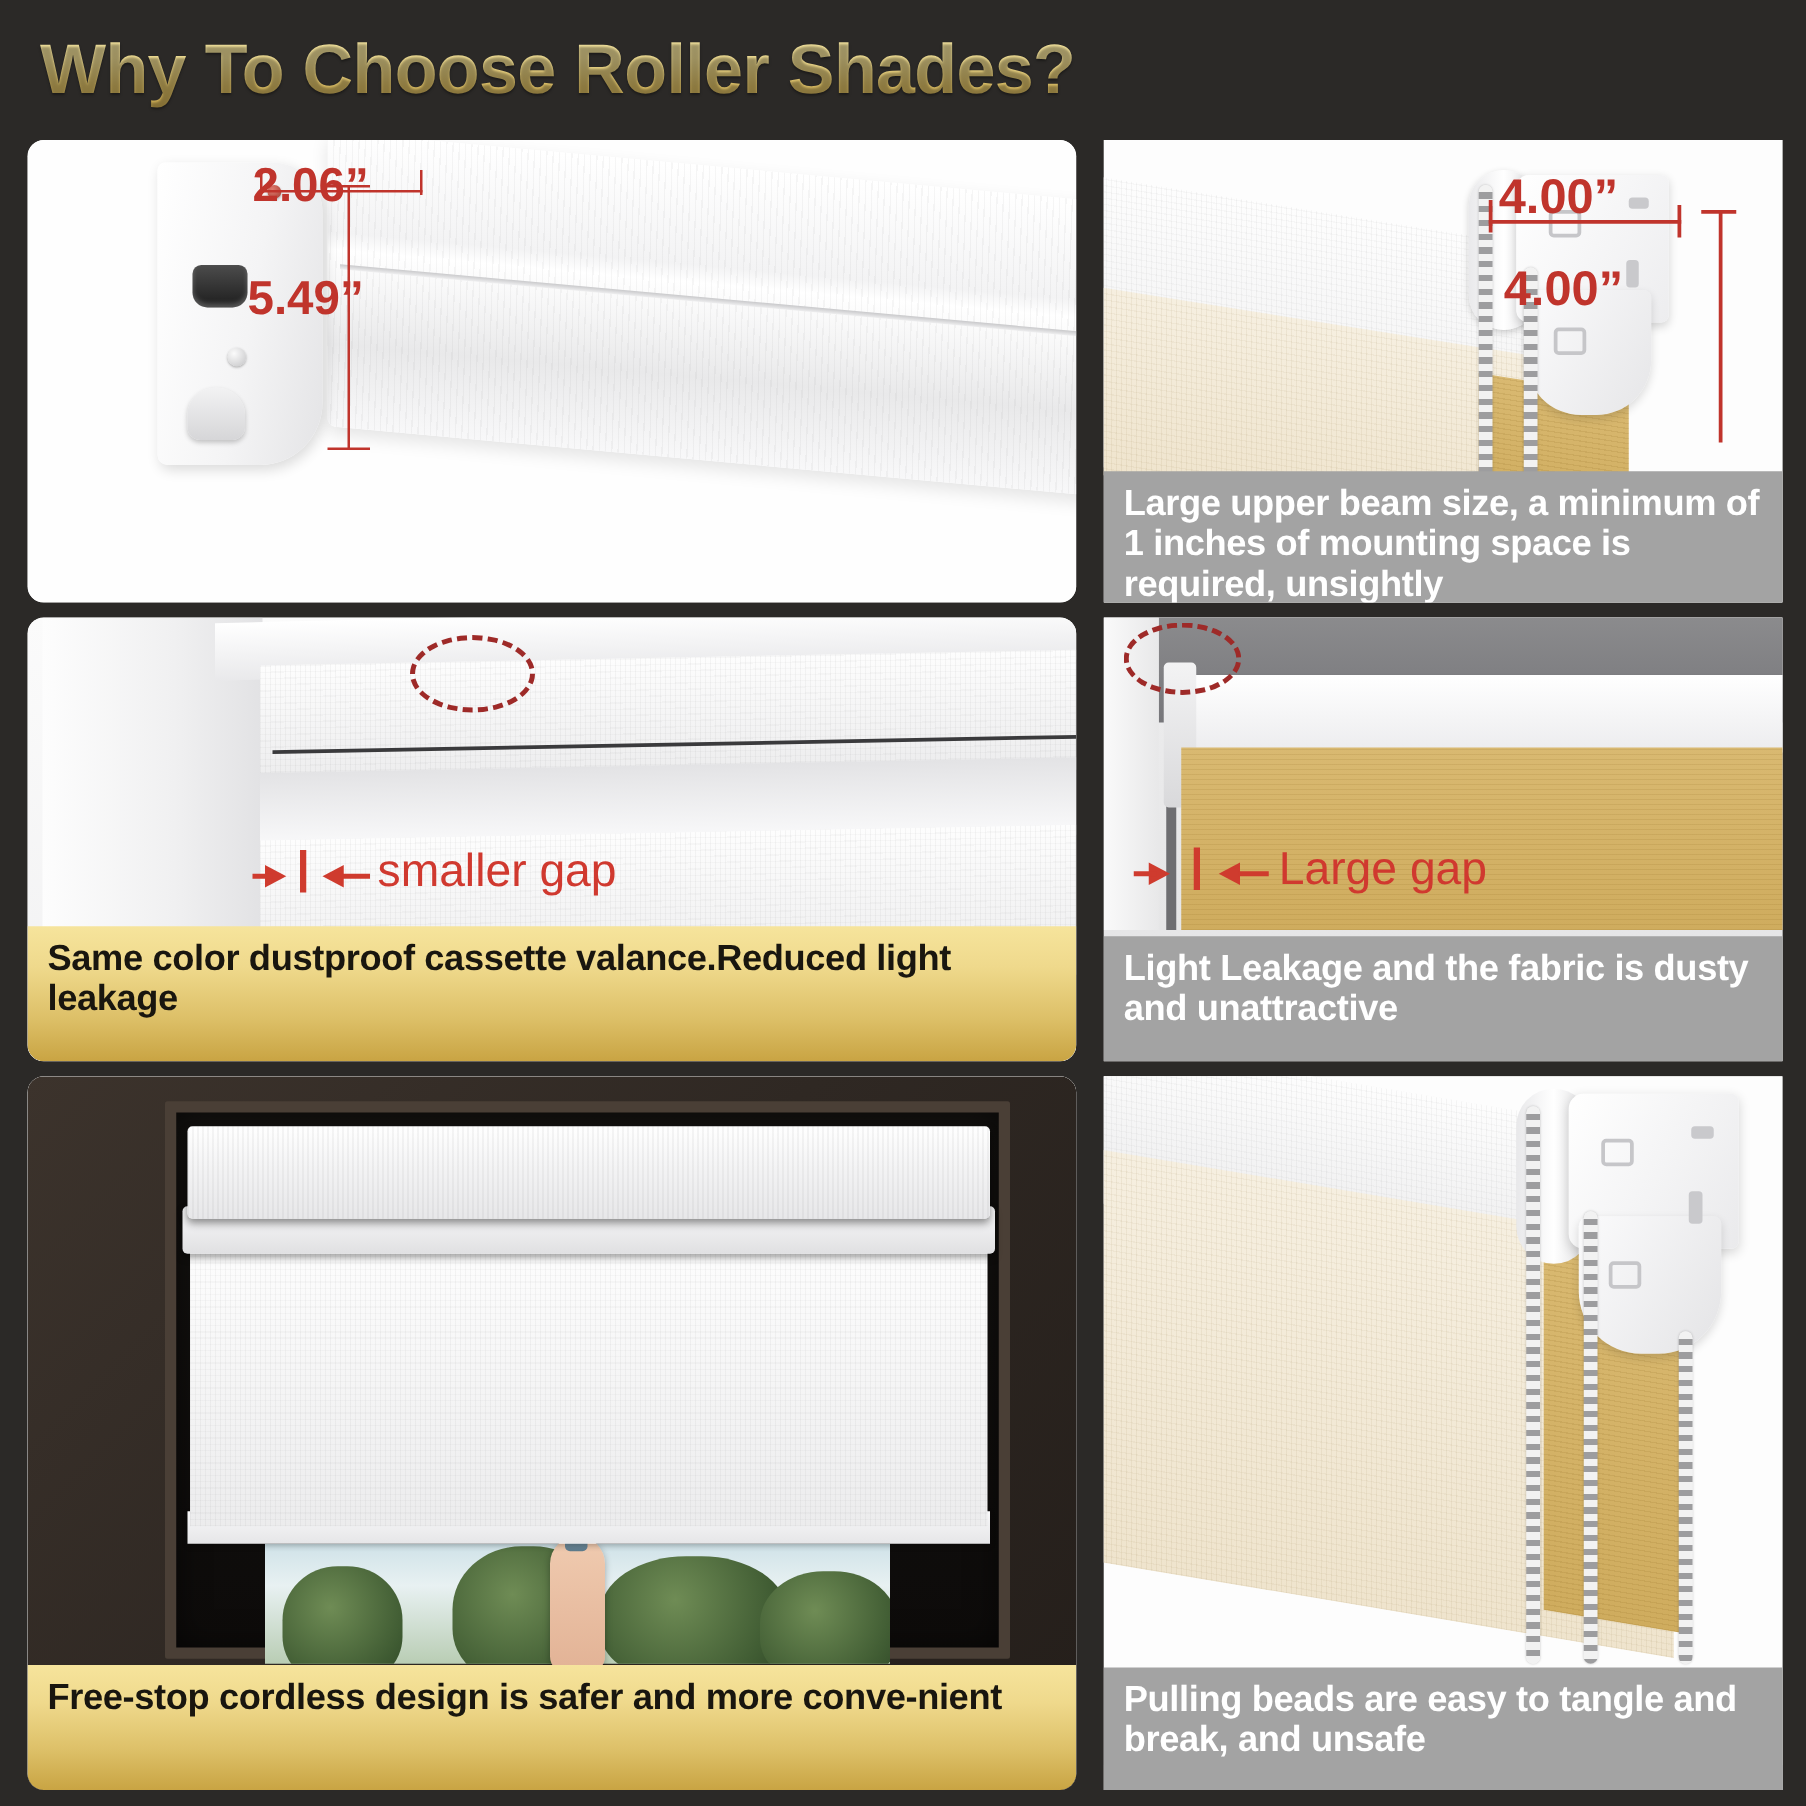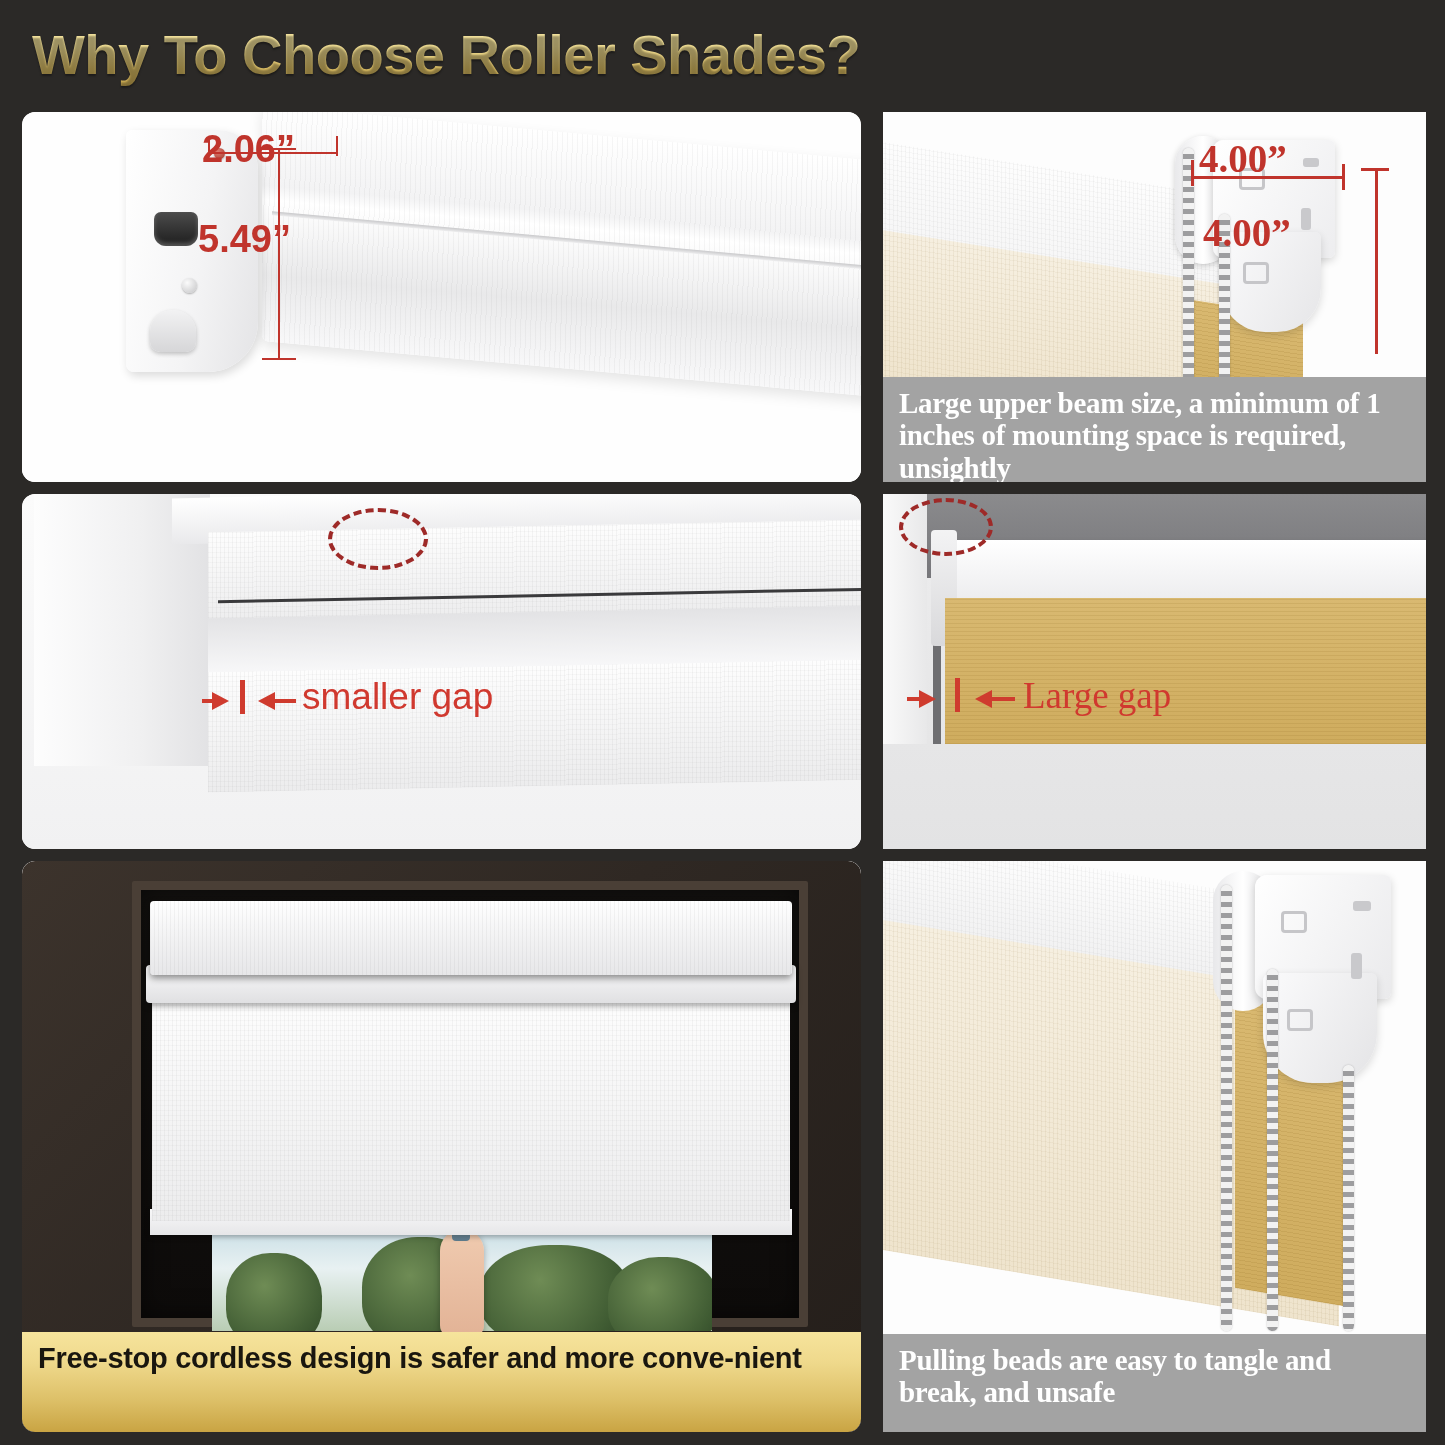--- a/index.html
+++ b/index.html
@@ -35,21 +35,21 @@
     width:1404px; height:1318px;
     display:grid;
     grid-template-columns:839px 543px;
     grid-template-rows:370px 355px 571px;
     column-gap:22px;
     row-gap:12px;
   }
 
   .panel { position:relative; overflow:hidden; }
   .panel.good { border-radius:13px; background:#fff; }
-  .panel.bad  { border-radius:0;    background:#fff;font-family:Liberation Serif, serif; }
+  .panel.bad  { border-radius:0;    background:#fff; }
 
   .photo { position:absolute; inset:0; overflow:hidden; }
   .panel.good .photo { border-radius:13px 13px 0 0; }
 
   
   .caption {
     position:absolute; left:0; right:0; bottom:0;
     padding:10px 14px 12px 16px;
     font-weight:bold;
     line-height:1.12;
@@ -413,20 +413,21 @@
 
       <div class="ellipse" style="left:306px; top:14px; width:100px; height:62px;"></div>
 
       <div class="arrow-r" style="left:190px; top:198px;"></div>
       <div class="arrow-tail" style="left:180px; top:205px; width:16px;"></div>
       <div class="gap-bar" style="left:218px; top:186px; height:34px;"></div>
       <div class="arrow-l" style="left:236px; top:198px;"></div>
       <div class="arrow-tail" style="left:252px; top:205px; width:22px;"></div>
       <div class="gap-label" style="left:280px; top:182px; font-size:37px;">smaller gap</div>
     </div>
+    <div class="caption good cap-r2">Same color dustproof cassette valance.Reduced light leakage</div>
   </div>
 
   <div class="panel bad">
     <div class="photo">
       <div class="p4-bg"></div>
       <div class="p4-dark"></div>
       <div class="p4-wall-l"></div>
       <div class="p4-roller"></div>
       <div class="p4-edge"></div>
       <div class="p4-bracket"></div>
@@ -434,20 +435,21 @@
 
       <div class="ellipse" style="left:16px; top:4px; width:94px; height:58px;"></div>
 
       <div class="arrow-r" style="left:36px; top:196px;"></div>
       <div class="arrow-tail" style="left:24px; top:203px; width:18px;"></div>
       <div class="gap-bar" style="left:72px; top:184px; height:34px;"></div>
       <div class="arrow-l" style="left:92px; top:196px;"></div>
       <div class="arrow-tail" style="left:108px; top:203px; width:24px;"></div>
       <div class="gap-label" style="left:140px; top:180px; font-size:37px;">Large gap</div>
     </div>
+    <div class="caption bad cap-r2">Light Leakage and the fabric is dusty and unattractive</div>
   </div>
 
   <div class="panel good">
     <div class="photo">
       <div class="p5-room"></div>
       <div class="p5-recess"></div>
       <div class="p5-casing"></div>
       <div class="p5-glass">
         <div class="p5-tree" style="left:14px; top:18px; width:96px; height:94px;"></div>
         <div class="p5-tree" style="left:150px; top:2px; width:120px; height:110px;"></div>

